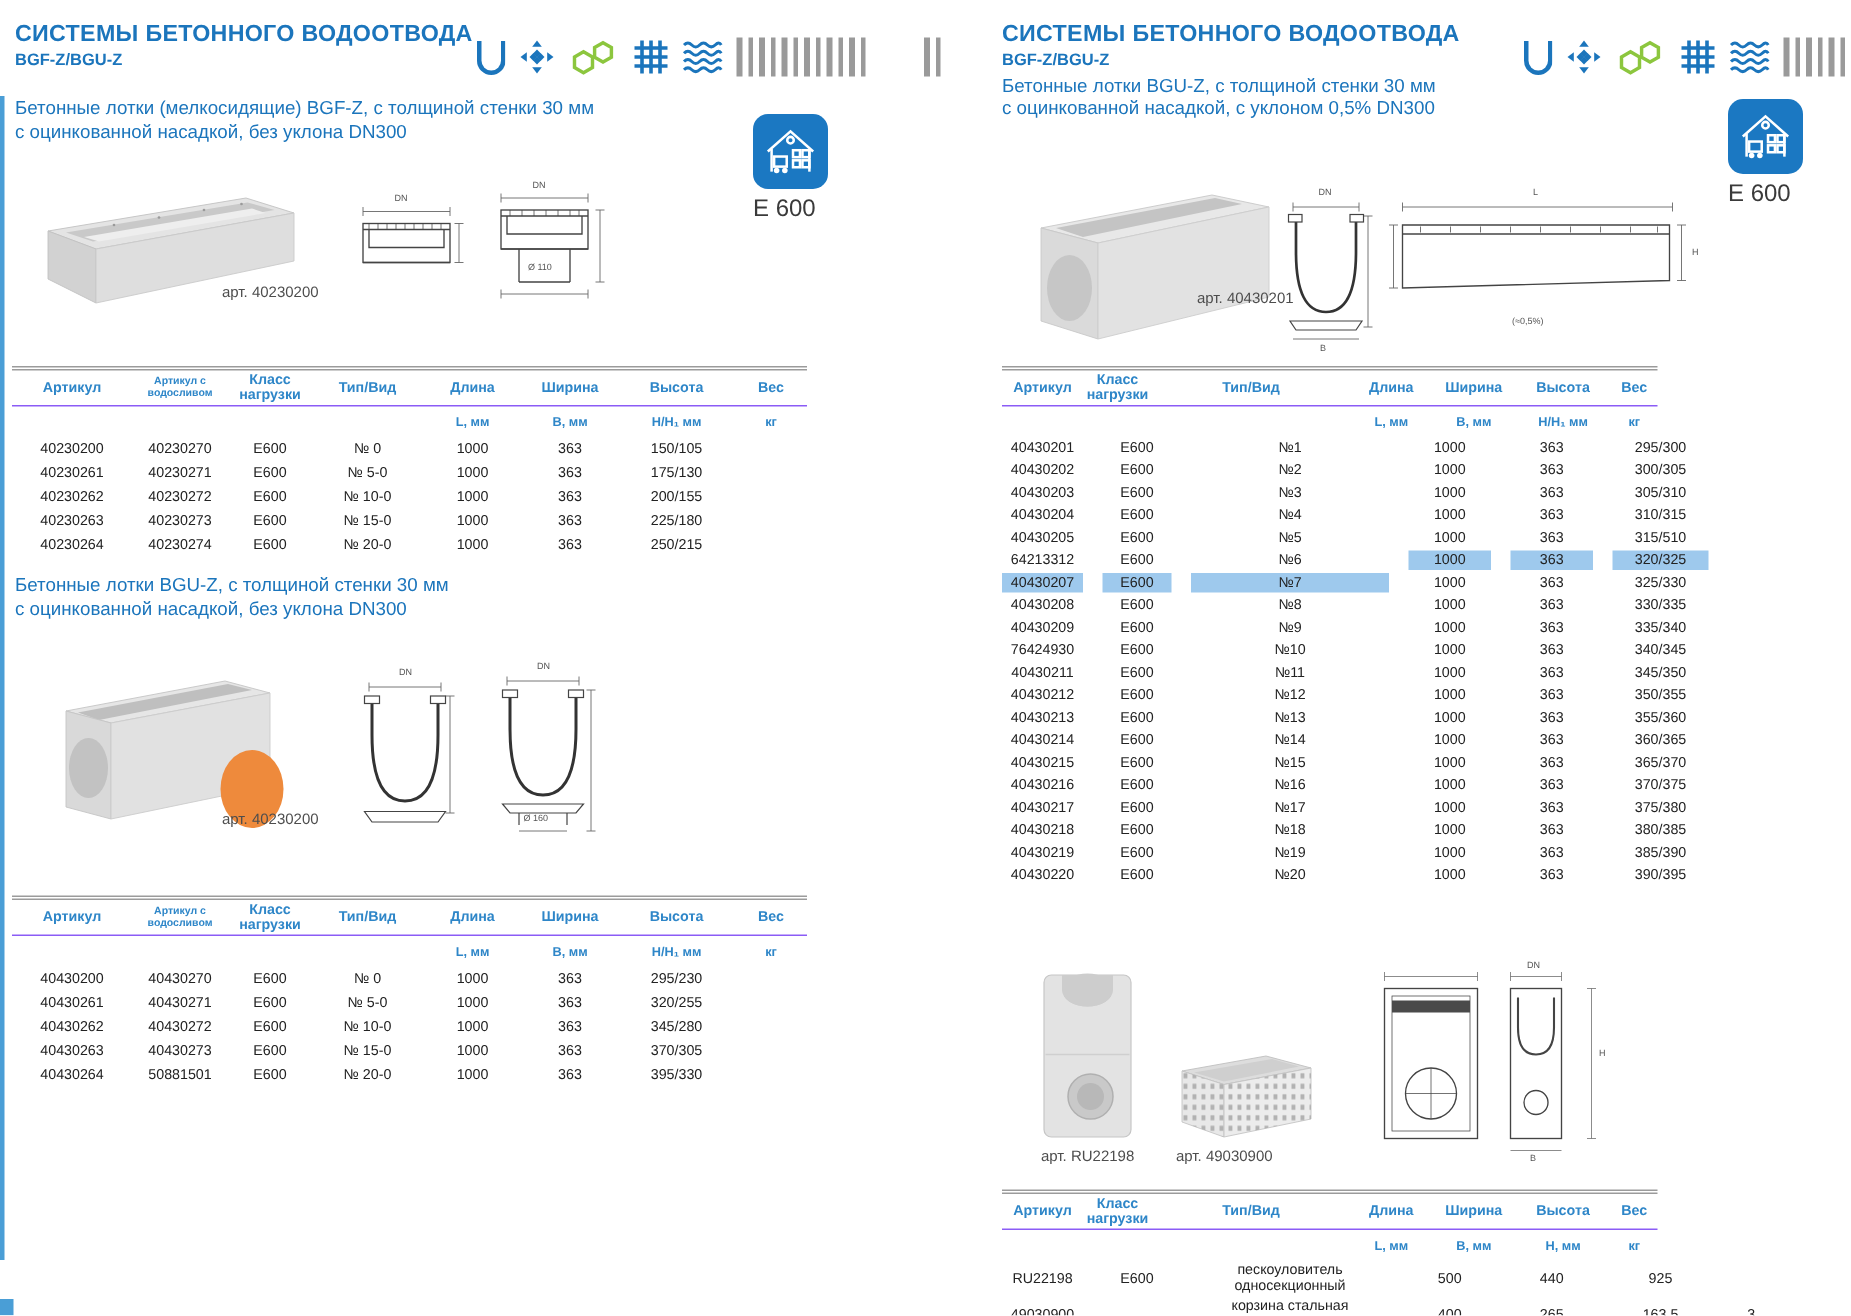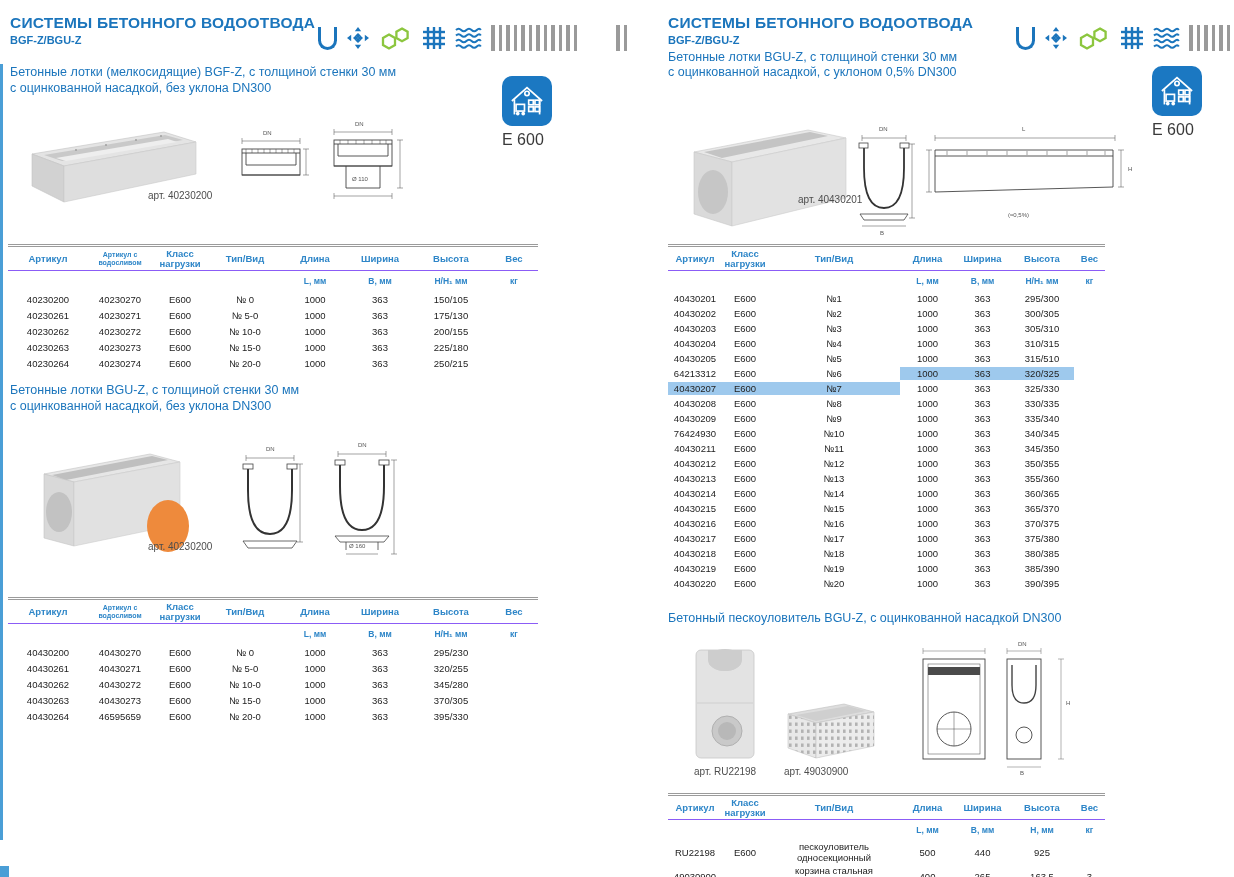--- a/index.html
+++ b/index.html
@@ -28,21 +28,21 @@
   .ptable{position:absolute;}
   .trow{display:grid;align-items:center;}
   .ptable.lefttbl .trow{grid-template-columns:80px 64px 56px 74px 66px 64px 78px 48px;width:530px;}
   .ptable.righttbl .trow{grid-template-columns:54px 46px 132px 55px 55px 64px 31px;width:437px;}
   .trow.thead{border-top:3px double #9b9b9b;border-bottom:1px solid #8b5cf6;min-height:23px;}
   .thead .tcell{color:#2e86c8;font-weight:700;font-size:9.5px;line-height:10px;}
   .lefttbl .thead .tcell:nth-child(2){font-size:7px;line-height:8px;}
   .trow.tunits{min-height:20px;}
   .tunits .tcell{color:#2e86c8;font-weight:700;font-size:8.5px;}
   .trow.tdata{min-height:16px;}
-  .righttbl .trow.tdata{min-height:15px;}
+  .righttbl .trow.tdata{min-height:15px;gap:13px;}
   .tdata .tcell{color:#222;font-size:9.5px;}
   .tcell{text-align:center;padding:1px 0;}
   .tcell.hl{background:#9ec9ed;}
   svg{display:block;}
 </style>
 </head>
 <body>
 
 <div id="page">
 
@@ -391,21 +391,21 @@
         <div class="tcell">40430273</div>
         <div class="tcell">E600</div>
         <div class="tcell">№ 15-0</div>
         <div class="tcell">1000</div>
         <div class="tcell">363</div>
         <div class="tcell">370/305</div>
         <div class="tcell"></div>
       </div>
       <div class="trow tdata">
         <div class="tcell">40430264</div>
-        <div class="tcell">46595659</div>
+        <div class="tcell">50881501</div>
         <div class="tcell">E600</div>
         <div class="tcell">№ 20-0</div>
         <div class="tcell">1000</div>
         <div class="tcell">363</div>
         <div class="tcell">395/330</div>
         <div class="tcell"></div>
       </div>
     </div>
 
   <div class="abs doc-title" style="left:668px;top:14px;">СИСТЕМЫ БЕТОННОГО ВОДООТВОДА</div>
@@ -744,21 +744,20 @@
         <div class="tcell">40430220</div>
         <div class="tcell">E600</div>
         <div class="tcell">№20</div>
         <div class="tcell">1000</div>
         <div class="tcell">363</div>
         <div class="tcell">390/395</div>
         <div class="tcell"></div>
       </div>
     </div>
 
-  <div class="abs sec-title" style="left:668px;top:610px;">Бетонный пескоуловитель BGU-Z, с оцинкованной насадкой DN300</div>
 
   <svg class="abs" style="left:690px;top:645px;" width="72" height="118" viewBox="0 0 72 118">
     <rect x="6" y="5" width="58" height="108" rx="5" fill="#e3e3e3" stroke="#c6c6c6" stroke-width="0.8"></rect>
     <ellipse cx="35" cy="15" rx="17" ry="11" fill="#cdcdcd"></ellipse>
     <rect x="18" y="5" width="34" height="14" fill="#e3e3e3"></rect>
     <path d="M18 5 v10 a17 11 0 0 0 34 0 V5" fill="#cdcdcd"></path>
     <line x1="7" y1="58" x2="63" y2="58" stroke="#cfcfcf"></line>
     <circle cx="37" cy="86" r="15" fill="#c9c9c9" stroke="#b0b0b0"></circle>
     <circle cx="37" cy="86" r="9" fill="#b8b8b8"></circle>
   </svg>

